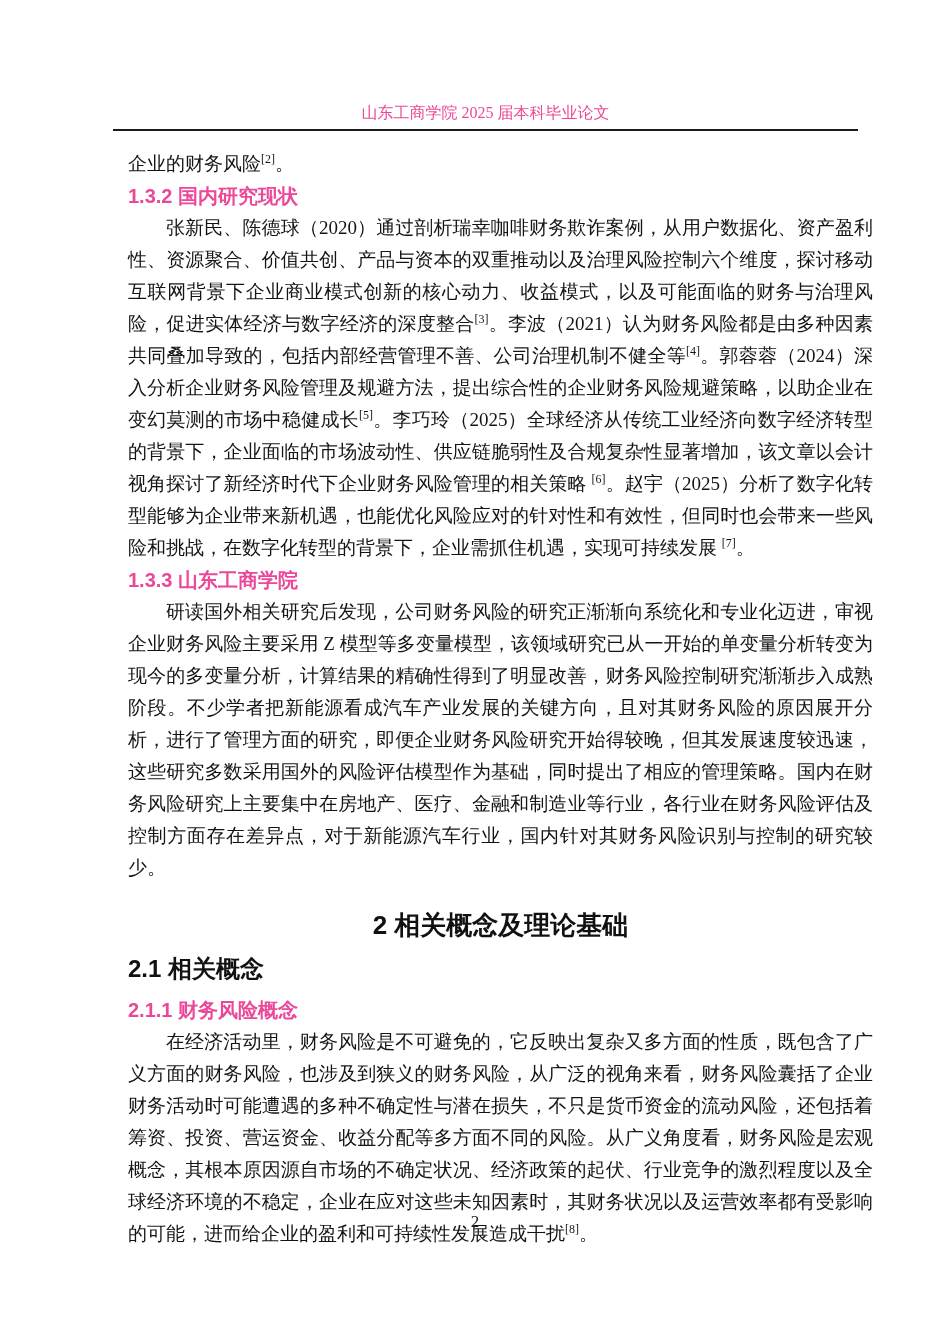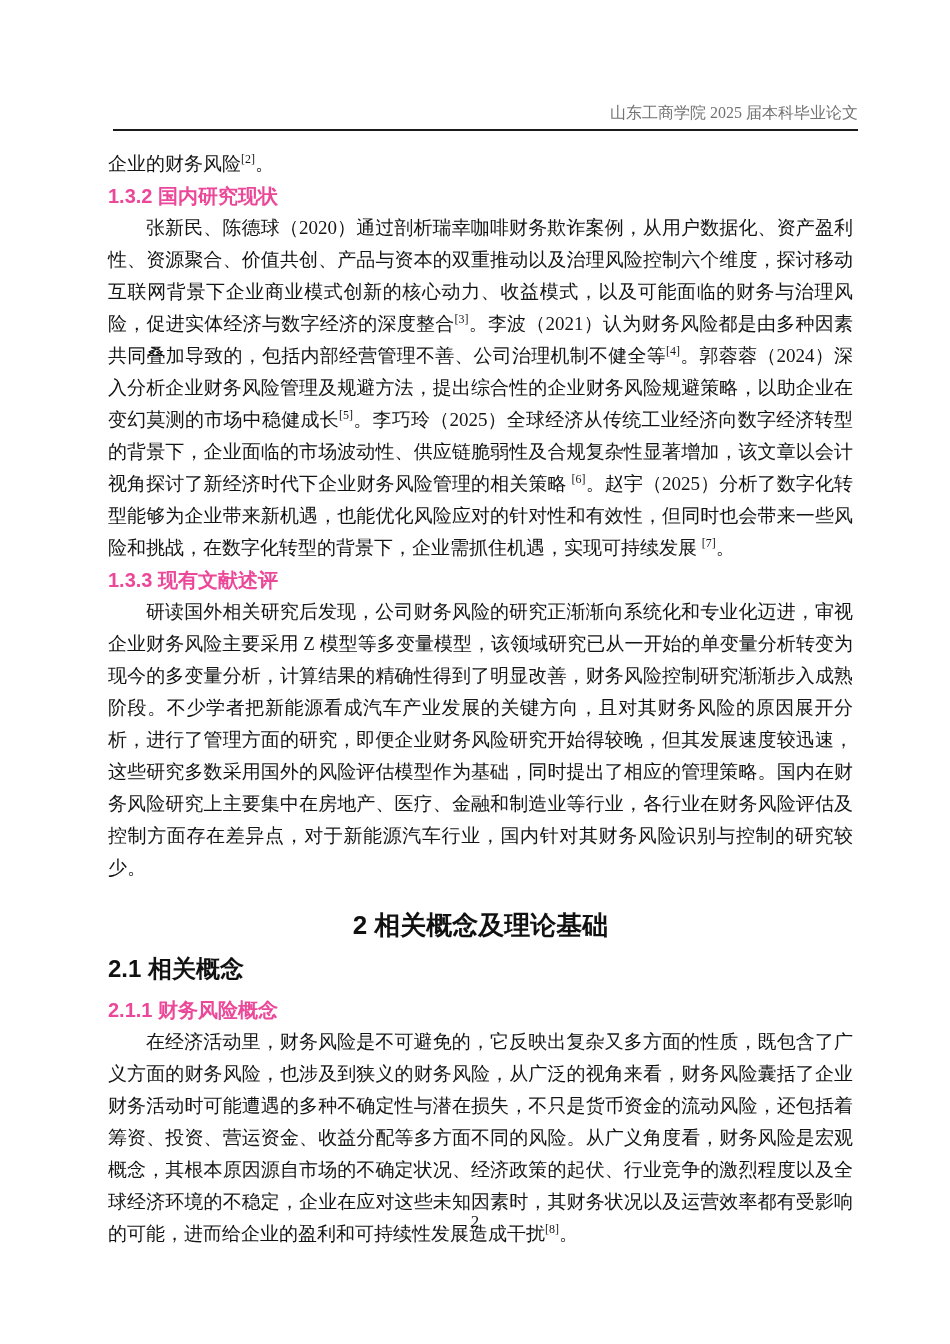--- a/index.html
+++ b/index.html
@@ -10,31 +10,31 @@
     color: #141414;
   }
   .page { position: absolute; inset: 0; background: #ffffff; }
 
   .header {
     position: absolute;
     left: 113px; width: 745px; top: 0;
     border-bottom: 2.5px solid #1b1b1b;
   }
   .header-text {
-    text-align: right;
+    text-align: center;
     font-size: 16px;
     line-height: 20px;
     padding-top: 103px;
     padding-bottom: 6px;
-    color: #737373;
+    color: #ec4899;
   }
 
   .content {
     position: absolute;
-    left: 108px; width: 745px; top: 148px;
+    left: 128px; width: 745px; top: 148px;
     font-size: 19px;
     line-height: 32px;
     text-align: justify;
   }
   .content p { margin: 0; }
   .para { text-indent: 2em; }
   .no-indent { text-indent: 0; }
 
   sup.ref {
     font-size: 12px;
@@ -90,21 +90,21 @@
   </div>
 
   <div class="content">
 
     <p class="no-indent">企业的财务风险<sup class="ref">[2]</sup>。</p>
 
     <h3 class="h-sec3">1.3.2 国内研究现状</h3>
 
     <p class="para">张新民、陈德球（2020）通过剖析瑞幸咖啡财务欺诈案例，从用户数据化、资产盈利性、资源聚合、价值共创、产品与资本的双重推动以及治理风险控制六个维度，探讨移动互联网背景下企业商业模式创新的核心动力、收益模式，以及可能面临的财务与治理风险，促进实体经济与数字经济的深度整合<sup class="ref">[3]</sup>。李波（2021）认为财务风险都是由多种因素共同叠加导致的，包括内部经营管理不善、公司治理机制不健全等<sup class="ref">[4]</sup>。郭蓉蓉（2024）深入分析企业财务风险管理及规避方法，提出综合性的企业财务风险规避策略，以助企业在变幻莫测的市场中稳健成长<sup class="ref">[5]</sup>。李巧玲（2025）全球经济从传统工业经济向数字经济转型的背景下，企业面临的市场波动性、供应链脆弱性及合规复杂性显著增加，该文章以会计视角探讨了新经济时代下企业财务风险管理的相关策略 <sup class="ref">[6]</sup>。赵宇（2025）分析了数字化转型能够为企业带来新机遇，也能优化风险应对的针对性和有效性，但同时也会带来一些风险和挑战，在数字化转型的背景下，企业需抓住机遇，实现可持续发展 <sup class="ref">[7]</sup>。</p>
 
-    <h3 class="h-sec3">1.3.3 现有文献述评</h3>
+    <h3 class="h-sec3">1.3.3 山东工商学院</h3>
 
     <p class="para">研读国外相关研究后发现，公司财务风险的研究正渐渐向系统化和专业化迈进，审视企业财务风险主要采用 Z 模型等多变量模型，该领域研究已从一开始的单变量分析转变为现今的多变量分析，计算结果的精确性得到了明显改善，财务风险控制研究渐渐步入成熟阶段。不少学者把新能源看成汽车产业发展的关键方向，且对其财务风险的原因展开分析，进行了管理方面的研究，即便企业财务风险研究开始得较晚，但其发展速度较迅速，这些研究多数采用国外的风险评估模型作为基础，同时提出了相应的管理策略。国内在财务风险研究上主要集中在房地产、医疗、金融和制造业等行业，各行业在财务风险评估及控制方面存在差异点，对于新能源汽车行业，国内针对其财务风险识别与控制的研究较少。</p>
 
     <h1 class="h-chapter">2 相关概念及理论基础</h1>
 
     <h2 class="h-sec2">2.1 相关概念</h2>
 
     <h3 class="h-sec3 mt8">2.1.1 财务风险概念</h3>
 
     <p class="para mt8">在经济活动里，财务风险是不可避免的，它反映出复杂又多方面的性质，既包含了广义方面的财务风险，也涉及到狭义的财务风险，从广泛的视角来看，财务风险囊括了企业财务活动时可能遭遇的多种不确定性与潜在损失，不只是货币资金的流动风险，还包括着筹资、投资、营运资金、收益分配等多方面不同的风险。从广义角度看，财务风险是宏观概念，其根本原因源自市场的不确定状况、经济政策的起伏、行业竞争的激烈程度以及全球经济环境的不稳定，企业在应对这些未知因素时，其财务状况以及运营效率都有受影响的可能，进而给企业的盈利和可持续性发展造成干扰<sup class="ref">[8]</sup>。</p>

